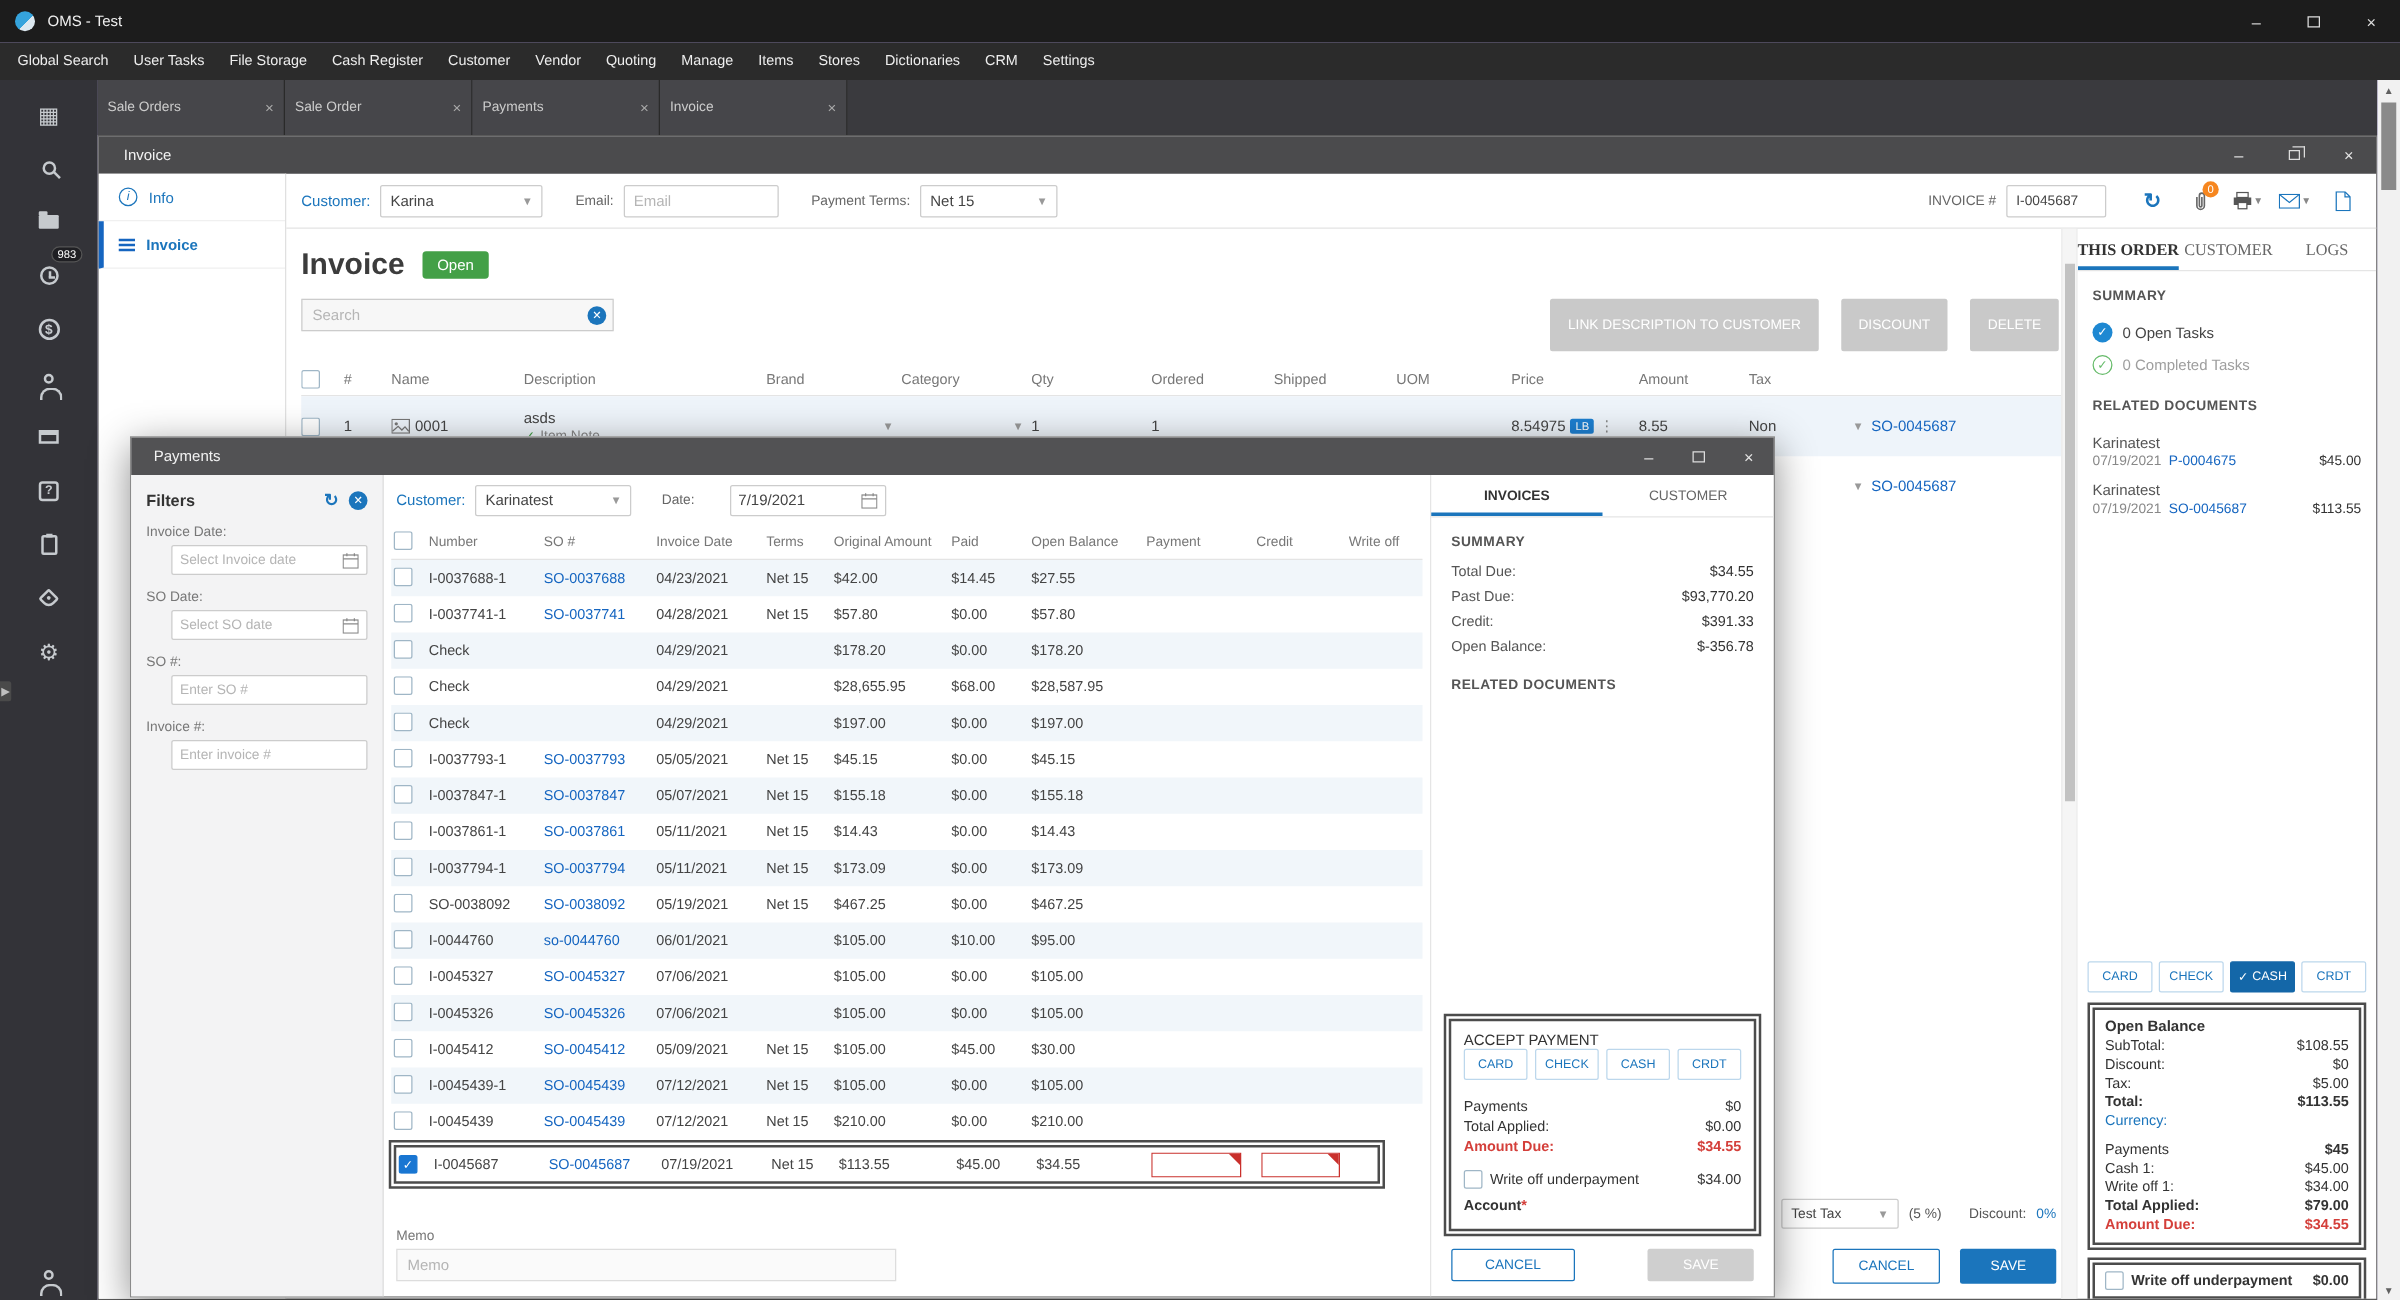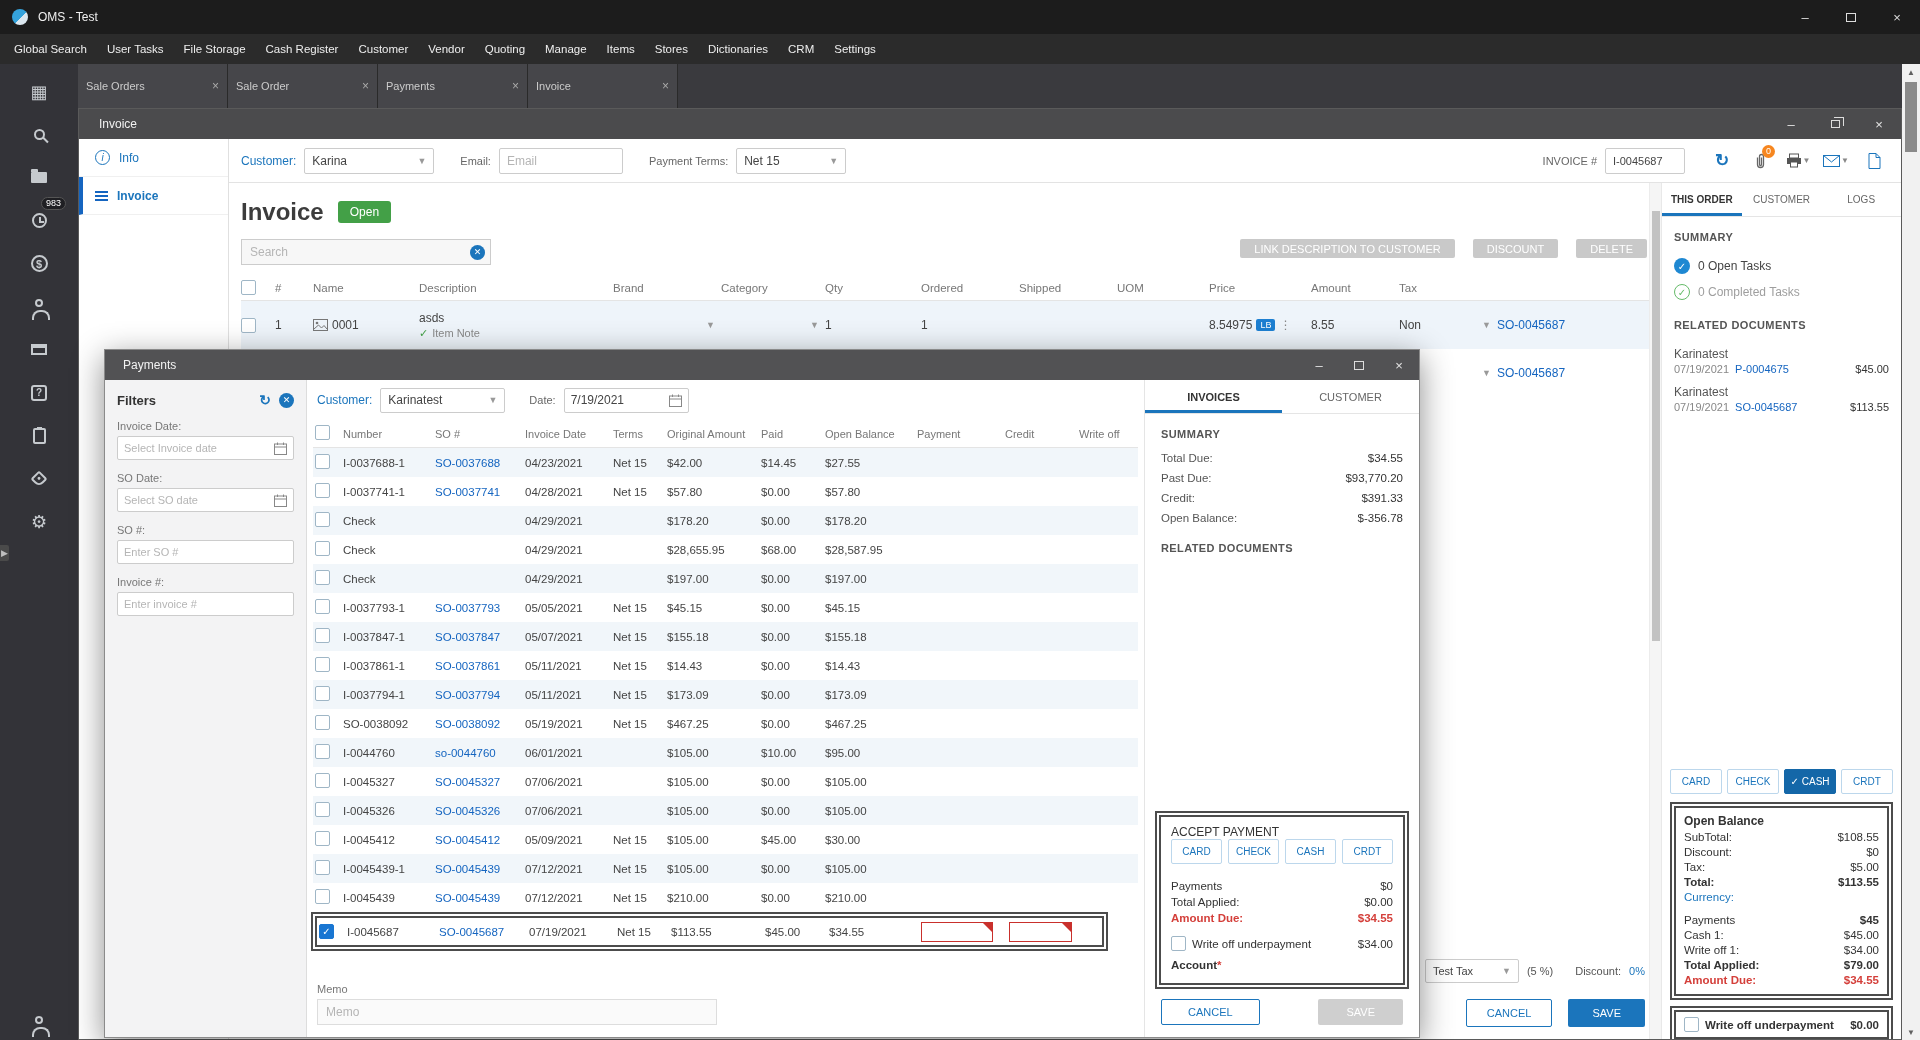--- a/index.html
+++ b/index.html
@@ -81,21 +81,21 @@
   .main-row{ flex:1; display:flex; min-height:0; }
   .content{ flex:1; display:flex; flex-direction:column; min-width:0; padding-left:12px; }
   .page-head{ display:flex; align-items:center; gap:14px; margin:12px 0 4px; height:34px; flex:none; }
   .page-title{ font-size:24px; color:#3c3c3c; font-weight:600; }
   .status-badge{ background:#43a047; color:#fff; font-size:12px; padding:4px 12px; border-radius:3px; }
   .search-row{ display:flex; align-items:flex-start; margin:6px 0 10px; padding-right:2px; flex:none; }
   .search-box{ width:250px; height:26px; border:1px solid #ccc; display:flex; align-items:center; padding:0 5px 0 8px; background:#f7f7f7; }
   .search-box input{ border:none; outline:none; flex:1; font-size:12px; background:transparent; }
   .clear-circle{ width:15px; height:15px; border-radius:50%; background:#1b75bc; color:#fff; font-size:9px; display:flex; align-items:center; justify-content:center; flex:none; }
   .action-btns{ margin-left:auto; display:flex; gap:18px; }
-  .gray-btn{ background:#c9c9c9; color:#fff; font-size:11px; height:19px; display:flex; align-items:center; padding:0 14px; border-radius:2px; white-space:nowrap; }
+  .gray-btn{ background:#c9c9c9; color:#fff; font-size:11px; height:42px; display:flex; align-items:center; padding:0 14px; border-radius:2px; white-space:nowrap; }
 
   .itable-head,.itable-row{ display:grid; grid-template-columns:34px 38px 106px 194px 108px 104px 96px 98px 98px 92px 102px 88px 98px 1fr; align-items:center; }
   .itable-head{ height:26px; border-bottom:1px solid #e4e4e4; color:#777; font-size:11.5px; flex:none; }
   .itable-row{ height:48px; font-size:12px; color:#444; flex:none; }
   .itable-row.tint{ background:#eef4fa; }
   .icell{ padding-right:6px; overflow:hidden; white-space:nowrap; display:flex; align-items:center; gap:4px; }
   .cell-dd{ justify-content:flex-start; }
   .desc-cell{ flex-direction:column; align-items:flex-start; justify-content:center; gap:2px; }
   .desc-note{ color:#888; font-size:11px; display:flex; gap:4px; align-items:center; }
   .green-check{ color:#43a047; font-size:11px; }
@@ -114,21 +114,21 @@
   .btn-outline{ height:28px; padding:0 20px; border:1px solid #1b75bc; color:#1b75bc; background:#fff; font-size:11px; display:flex; align-items:center; border-radius:2px; }
   .btn-solid{ height:28px; padding:0 24px; background:#1b75bc; color:#fff; font-size:11px; display:flex; align-items:center; border-radius:2px; }
   .btn-disabled{ height:26px; padding:0 28px; background:#cfcfcf; color:#fff; font-size:11px; display:flex; align-items:center; border-radius:2px; }
 
   .items-scroll{ width:12px; background:#f5f5f5; border-left:1px solid #ececec; position:relative; flex:none; }
   .items-thumb{ position:absolute; top:28px; left:2px; width:8px; height:430px; background:#c2c2c2; }
 
   
   .side-panel{ width:240px; border-left:1px solid #e8e8e8; display:flex; flex-direction:column; flex:none; overflow:hidden; }
   .sp-tabs{ display:flex; border-bottom:1px solid #e5e5e5; height:34px; flex:none; }
-  .sp-tab{ flex:1; display:flex; align-items:center; justify-content:center; font-size:10px; color:#666; white-space:nowrap; }
+  .sp-tab{ flex:1; display:flex; align-items:center; justify-content:center; font-size:13px; color:#666; white-space:nowrap;font-family:Liberation Serif, serif; }
   .sp-tab.active{ color:#333; font-weight:bold; box-shadow:inset 0 -3px 0 #1b75bc; }
   .sp-section-title{ font-size:11px; font-weight:bold; color:#555; letter-spacing:.4px; padding:14px 12px 10px; }
   .task-row{ display:flex; align-items:center; gap:8px; padding:5px 12px; font-size:12px; color:#444; }
   .task-row.muted{ color:#9e9e9e; }
   .task-ic{ width:16px; height:16px; border-radius:50%; display:flex; align-items:center; justify-content:center; font-size:10px; flex:none; }
   .task-ic.blue{ background:#1e88d2; color:#fff; }
   .task-ic.green{ border:1.5px solid #66bb6a; color:#66bb6a; background:#fff; }
   .doc-name{ font-size:12px; color:#555; padding:6px 12px 2px; }
   .doc-row{ display:flex; align-items:center; font-size:11px; color:#888; padding:0 12px 4px; gap:6px; }
   .doc-amt{ margin-left:auto; color:#333; }
@@ -154,21 +154,21 @@
 
   
   .modal{ position:absolute; left:104px; top:349px; width:1316px; height:689px; background:#fff; border:1px solid #8a8a8a; box-shadow:0 8px 30px rgba(0,0,0,.45); display:flex; flex-direction:column; z-index:20; }
   .modal-titlebar{ height:30px; background:#525254; color:#f2f2f2; font-size:12px; display:flex; align-items:center; padding-left:18px; flex:none; }
   .modal-titlebar .wc{ width:40px; color:#e5e5e5; }
   .modal-body{ flex:1; display:flex; min-height:0; }
   .filters{ width:202px; background:#f3f3f4; border-right:1px solid #ddd; padding:12px; flex:none; }
   .filters-head{ display:flex; align-items:center; gap:8px; margin-bottom:10px; }
   .filters-title{ font-size:13px; font-weight:bold; color:#333; flex:1; }
   .f-label{ font-size:11px; color:#777; margin:12px 0 4px; }
-  .f-input{ height:24px; background:#fff; border:1px solid #ccc; display:flex; align-items:center; padding:0 6px; border-radius:2px; gap:4px; }
+  .f-input{ height:24px; background:#fff; border:1px solid #ccc; display:flex; align-items:center; padding:0 6px; border-radius:2px; gap:4px;margin-left:20px; }
   .f-input input{ border:0; outline:0; flex:1; font-size:11px; min-width:0; background:transparent; }
 
   .modal-center{ flex:1; display:flex; flex-direction:column; min-width:0; padding:0 6px; }
   .mc-controls{ height:40px; display:flex; align-items:center; gap:8px; padding:0 4px; flex:none; }
   .ptable-head,.prow{ display:grid; grid-template-columns:30px 92px 90px 88px 54px 94px 64px 92px 88px 74px 1fr; align-items:center; }
   .ptable-head{ height:28px; border-bottom:1px solid #e4e4e4; color:#777; font-size:11px; flex:none; }
   .prow{ height:29px; font-size:11.5px; color:#444; }
   .prow.alt{ background:#f1f6fa; }
   .pcell{ padding-right:4px; white-space:nowrap; overflow:hidden; }
   .prow.selected{ background:#fff; border:2px solid #4c4c4c; outline:2px solid #4c4c4c; outline-offset:2px; height:31px; margin:4px 34px 4px 2px; position:relative; z-index:3; }

